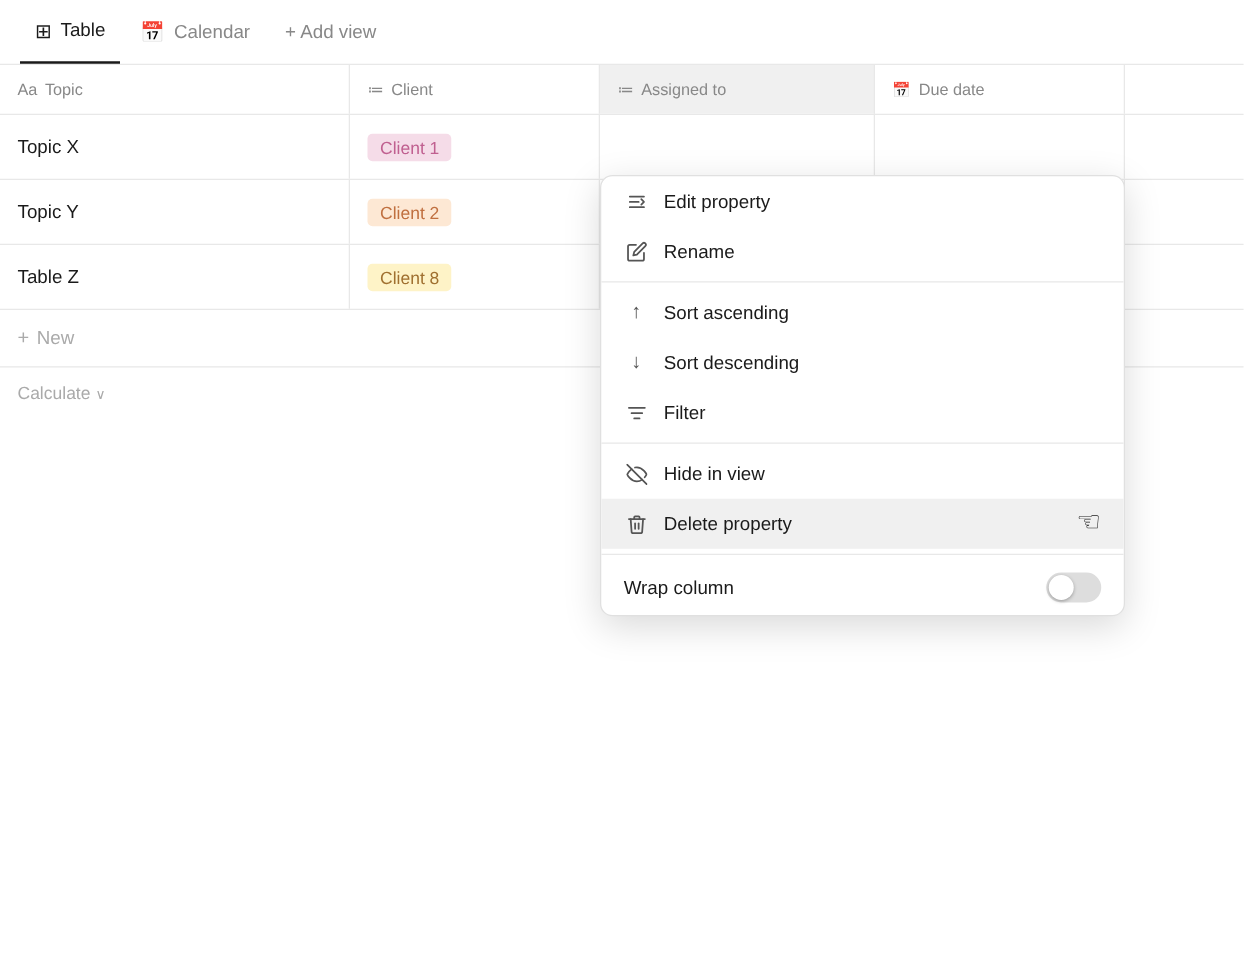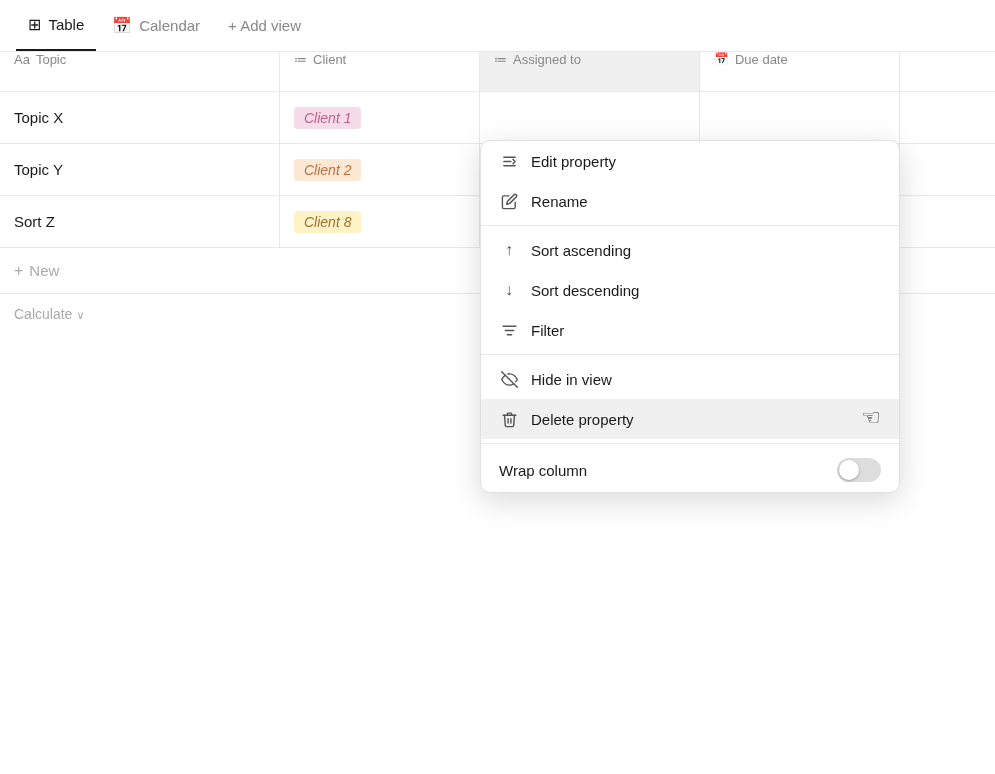--- a/index.html
+++ b/index.html
@@ -55,21 +55,21 @@
     .table-container {
       position: relative;
     }
     .table-header {
       display: flex;
       border-bottom: 1px solid #e8e8e8;
       height: 40px;
     }
     .th {
       display: flex;
-      align-items: flex-start;
+      align-items: center;
       gap: 6px;
       padding: 0 14px;
       font-size: 13px;
       color: #888;
       font-weight: 400;
       border-right: 1px solid #e8e8e8;
       cursor: pointer;
       flex-shrink: 0;
     }
     .th.topic-col { width: 280px; }
@@ -86,21 +86,21 @@
     }
     .td {
       display: flex;
       align-items: center;
       padding: 0 14px;
       height: 100%;
       border-right: 1px solid #e8e8e8;
       flex-shrink: 0;
     }
     .td.topic-col { width: 280px; font-weight: 400; font-size: 15px; }
-    .td.client-col { width: 200px; font-style: italic; }
+    .td.client-col { width: 200px; }
     .td.assigned-col { width: 220px; }
     .td.duedate-col { width: 200px; }
 
     .badge {
       display: inline-flex;
       align-items: center;
       padding: 3px 10px;
       border-radius: 4px;
       font-size: 14px;
       font-weight: 500;
@@ -264,21 +264,21 @@
     </div>
     <div class="td client-col">
       <span class="badge badge-peach">Client 2</span>
     </div>
     <div class="td assigned-col"></div>
     <div class="td duedate-col"></div>
   </div>
 
   <div class="table-row">
     <div class="td topic-col">
-      <span>Sort Z</span>
+      <span>Table Z</span>
     </div>
     <div class="td client-col">
       <span class="badge badge-yellow">Client 8</span>
     </div>
     <div class="td assigned-col"></div>
     <div class="td duedate-col"></div>
   </div>
 
   <div class="new-row">
     <span style="font-size:16px;color:#aaa;">+</span>

